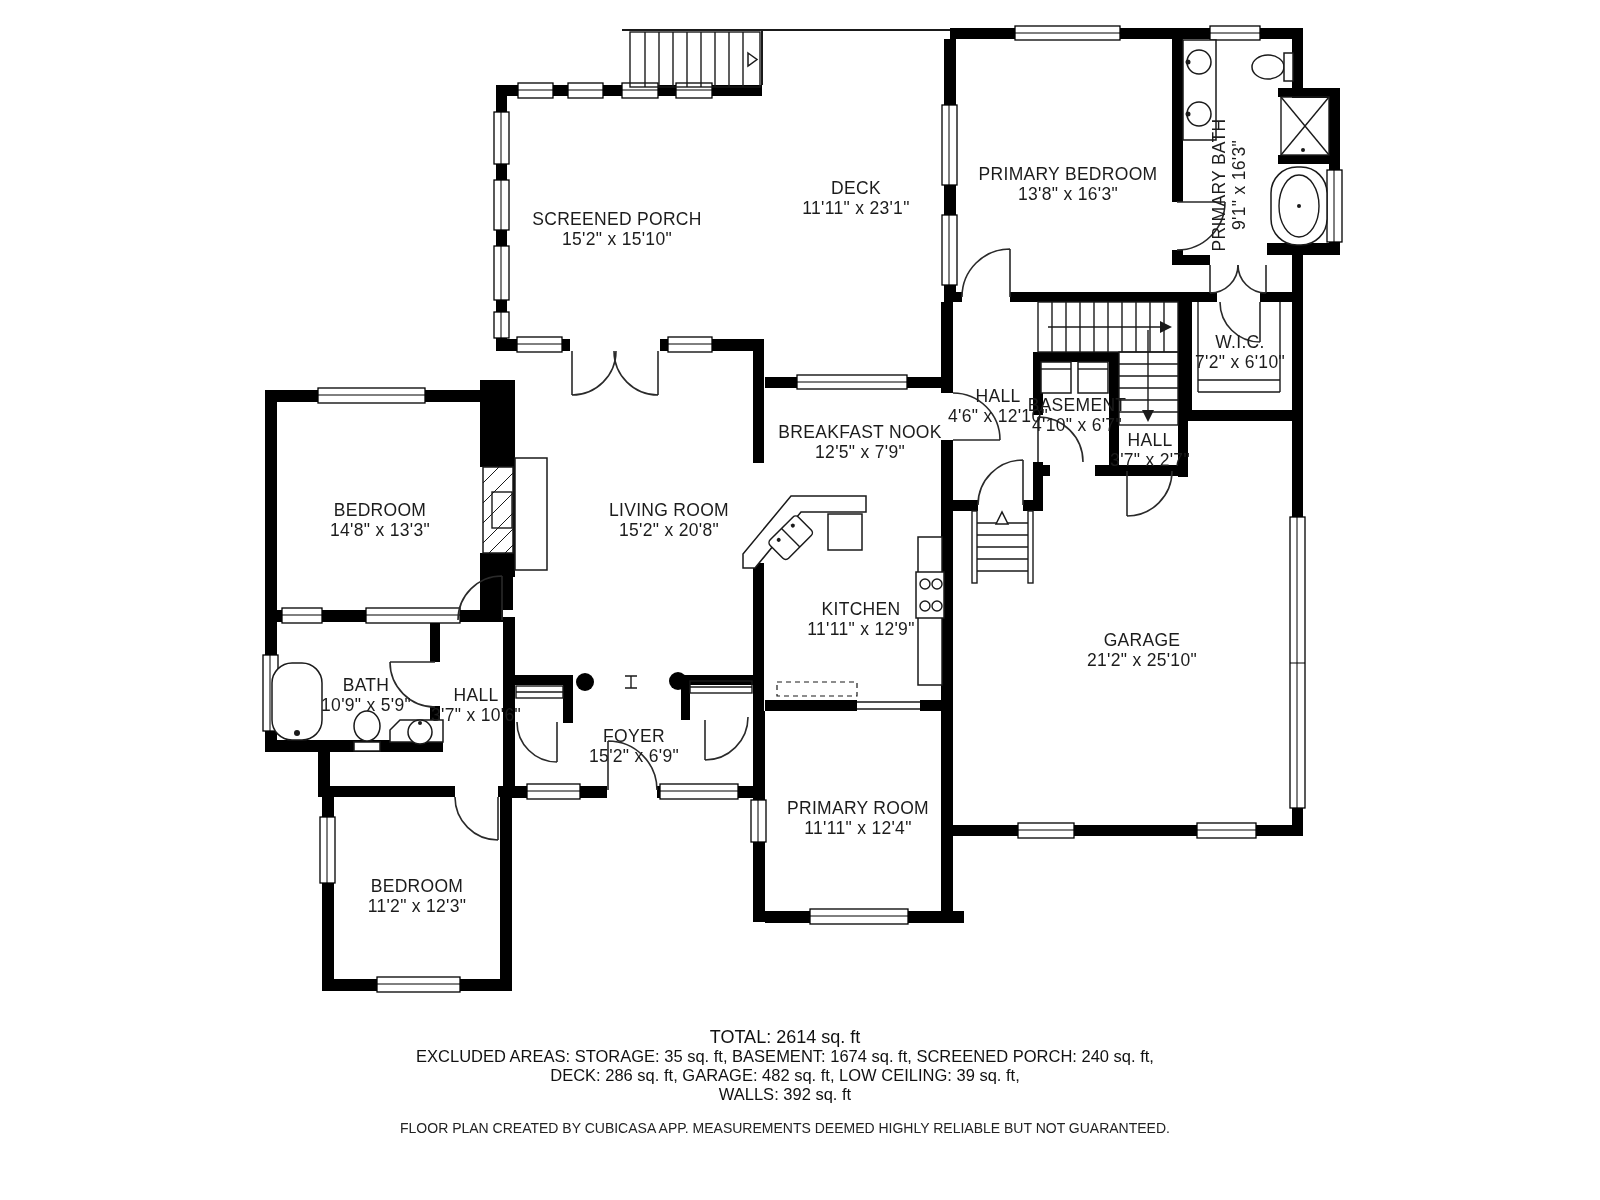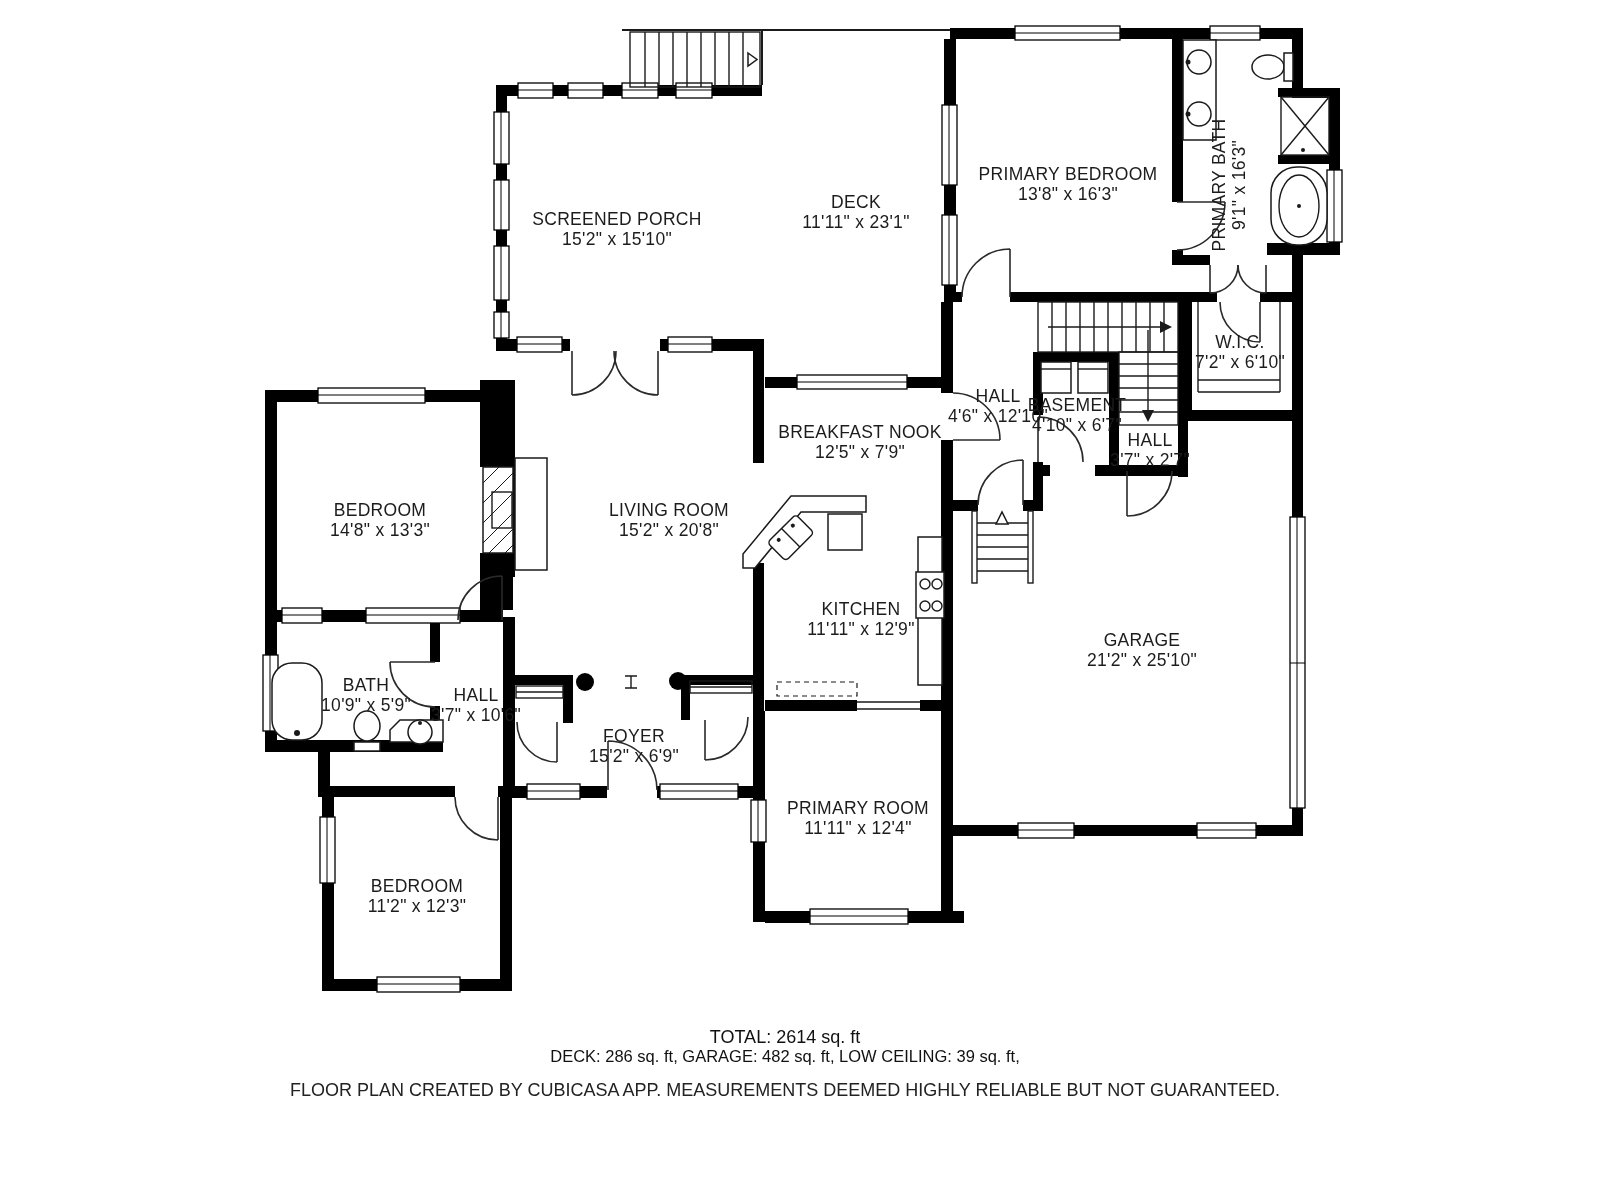--- a/index.html
+++ b/index.html
@@ -5,21 +5,21 @@
   html,body{margin:0;padding:0;background:#fff;}
   .page{position:relative;width:1600px;height:1200px;background:#fff;overflow:hidden;
         font-family:"Liberation Sans",sans-serif;}
   .plan-svg{position:absolute;left:0;top:0;}
   .room-label{position:absolute;transform:translate(-50%,-50%);text-align:center;
         color:#1c1c1c;font-size:17.5px;line-height:20px;letter-spacing:.3px;white-space:nowrap;}
   .room-label.rot{transform:translate(-50%,-50%) rotate(-90deg);}
   .summary{position:absolute;left:785px;top:1028px;transform:translateX(-50%);
         text-align:center;color:#111;font-size:16.5px;line-height:19px;white-space:nowrap;}
   .summary .total{font-weight:normal;font-size:18px;}
-  .summary .disclaimer{font-size:18px;margin-top:15px;color:#222;}
+  .summary .disclaimer{font-size:14px;margin-top:15px;color:#222;}
   .watermark{position:absolute;left:6px;top:1088px;font-size:45px;color:#e4e4e4;
         letter-spacing:2px;white-space:nowrap;}
   .w{fill:#000;stroke:none;}
   .thin{fill:none;stroke:#1a1a1a;stroke-width:1.4;}
   .thin2{fill:none;stroke:#1a1a1a;stroke-width:2;}
   .win{fill:#fff;stroke:#000;stroke-width:1.3;}
   .winline{stroke:#000;stroke-width:1;fill:none;}
   .door{fill:none;stroke:#2a2a2a;stroke-width:1.6;}
   .fix{fill:#fff;stroke:#1a1a1a;stroke-width:1.5;}
   .hatch{stroke:#1a1a1a;stroke-width:1;fill:none;}
@@ -353,21 +353,21 @@
 
     <path class="thin" d="M857,702 H920 M857,709 H920"></path>
   </g>
 </svg>
 
   <div>
     <div class="room-label" style="left:617px;top:229px">
       <div>SCREENED PORCH</div>
       <div>15'2" x 15'10"</div>
     </div>
-    <div class="room-label" style="left:856px;top:212px">
+    <div class="room-label" style="left:856px;top:198px">
       <div>DECK</div>
       <div>11'11" x 23'1"</div>
     </div>
     <div class="room-label" style="left:1068px;top:184px">
       <div>PRIMARY BEDROOM</div>
       <div>13'8" x 16'3"</div>
     </div>
     <div class="room-label rot" style="left:1229px;top:185px">
       <div>PRIMARY BATH</div>
       <div>9'1" x 16'3"</div>
@@ -425,17 +425,19 @@
       <div>11'11" x 12'4"</div>
     </div>
     <div class="room-label" style="left:1142px;top:650px">
       <div>GARAGE</div>
       <div>21'2" x 25'10"</div>
     </div>
   </div>
 
   <div class="summary">
     <div class="total">TOTAL: 2614 sq. ft</div>
+    <div>EXCLUDED AREAS: STORAGE: 35 sq. ft, BASEMENT: 1674 sq. ft, SCREENED PORCH: 240 sq. ft,</div>
     <div>DECK: 286 sq. ft, GARAGE: 482 sq. ft, LOW CEILING: 39 sq. ft,</div>
+    <div>WALLS: 392 sq. ft</div>
     <div class="disclaimer">FLOOR PLAN CREATED BY CUBICASA APP. MEASUREMENTS DEEMED HIGHLY RELIABLE BUT NOT GUARANTEED.</div>
   </div>
 
 </div>
 
 </body></html>

